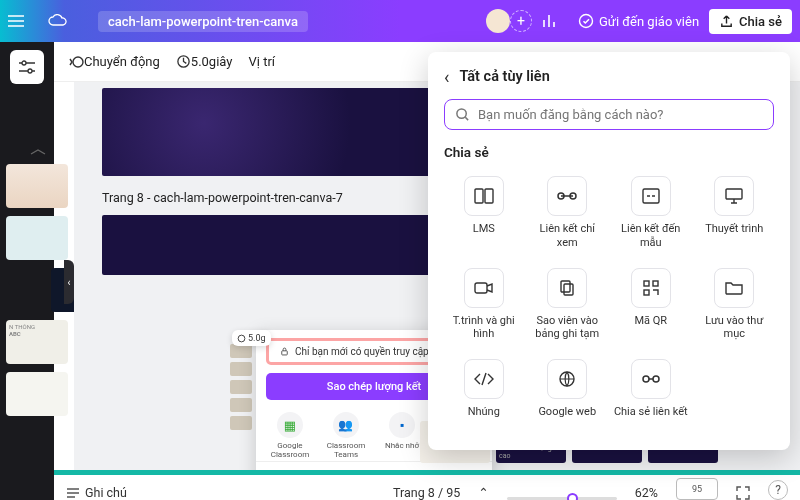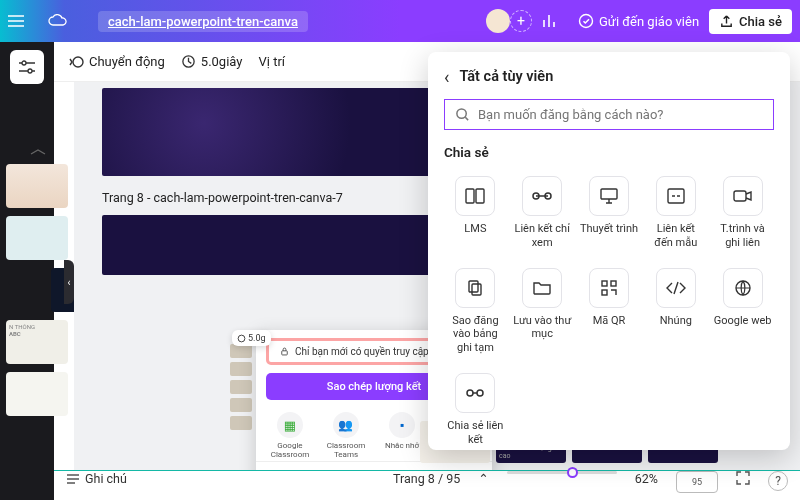--- a/index.html
+++ b/index.html
@@ -1,20 +1,20 @@
 <!DOCTYPE html>
 <html><head>
 <meta charset="utf-8">
 <style>
 * { margin: 0; padding: 0; box-sizing: border-box; font-family: -apple-system, BlinkMacSystemFont, "Segoe UI", Roboto, sans-serif; }
 body { width: 800px; height: 500px; overflow: hidden; background: #fff; position: relative; }
 
 
 .top-header { height: 42px; background: linear-gradient(90deg, #07bdd1 0%, #4a5fde 8%, #8b3dff 50%, #8b3dff 100%); display: flex; align-items: center; padding: 0 8px; color: #fff; }
-.top-header .left { display: flex; align-items: center; gap: 24px; text-decoration: underline; }
+.top-header .left { display: flex; align-items: center; gap: 24px; }
 .top-header .title-box { background: rgba(255,255,255,0.18); border-radius: 4px; padding: 3px 10px; font-size: 13px; font-weight: 500; margin-left: 6px; }
 .top-header .spacer { flex: 1; }
 .top-header .hdr-btn { display: flex; align-items: center; gap: 5px; padding: 5px 10px; border-radius: 4px; font-size: 13px; cursor: pointer; }
 .top-header .share-btn { background: #fff; color: #222; font-weight: 500; }
 .top-header .avatar { width: 24px; height: 24px; border-radius: 50%; background: #f5e6d3; display: inline-block; }
 .top-header .plus-circ { width: 22px; height: 22px; border-radius: 50%; border: 1px dashed rgba(255,255,255,0.6); display: flex; align-items: center; justify-content: center; font-size: 14px; }
 .icn { display: inline-flex; align-items: center; justify-content: center; }
 
 
 .left-rail { position: absolute; left: 0; top: 42px; bottom: 0; width: 54px; background: #1a1a1e; display: flex; flex-direction: column; align-items: center; padding-top: 4px; }
@@ -26,21 +26,21 @@
 .thumb { width: 62px; height: 44px; border-radius: 4px; background: #eadfd3; font-size: 6px; color: #666; overflow: hidden; }
 .thumb.a { background: linear-gradient(#f3e6db,#ead5c2); }
 .thumb.b { background: #dfeef0; }
 .thumb.c { background: #0f172a; margin-left: 45px; }
 .thumb.d { background: #f0efe8; }
 .thumb.e { background: #f5f5f0; }
 .collapse-handle { position: absolute; left: 64px; top: 260px; width: 10px; height: 44px; background: #2b2b30; border-radius: 0 6px 6px 0; display:flex; align-items:center; justify-content:center; color:#fff; font-size:10px; z-index:2;}
 
 
 .sub-toolbar { position: absolute; left: 54px; right: 0; top: 42px; height: 40px; background: #fff; border-bottom: 1px solid #eee; display: flex; align-items: center; gap: 16px; padding: 0 14px; font-size: 13px; color: #222; }
-.sub-toolbar .tb-item { display: flex; align-items: center; gap: 5px; cursor: pointer; }
+.sub-toolbar .tb-item { display: flex; align-items: center; cursor: pointer; }
 
 .stage { position: absolute; left: 74px; right: 0; top: 82px; bottom: 30px; background: #f0f1f3; overflow: hidden; }
 .slide-dark { margin: 6px 0 0 28px; width: 340px; height: 88px; background: #1a1140; background-image: radial-gradient(circle at 30% 40%, rgba(90,60,160,0.5), transparent 60%); border-radius: 2px; }
 .slide-label { margin: 14px 0 0 28px; font-size: 12.5px; color: #222; }
 .slide-dark2 { margin: 10px 0 0 28px; width: 340px; height: 60px; background: #1a1140; border-radius: 2px; }
 
 
 .inner-popup { position: absolute; left: 182px; top: 248px; width: 236px; background: #fff; border-radius: 8px; box-shadow: 0 4px 18px rgba(0,0,0,0.18); padding: 8px 0 4px 0; font-size: 11px; color: #333; }
 .inner-popup .hdr-pill { position:absolute; left:-24px; top:0; background:#fff; border-radius:6px; padding:3px 5px; font-size:9px; display:flex; align-items:center; gap:2px; box-shadow:0 2px 6px rgba(0,0,0,0.15);}
 .inner-popup .row { display: flex; align-items: center; padding: 5px 10px; gap: 6px; }
@@ -48,30 +48,30 @@
 .inner-popup .copy-btn { margin: 8px 10px 6px 10px; background: #8b3dff; color: #fff; text-align: center; padding: 7px; border-radius: 5px; font-size: 11px; font-weight: 500; }
 .inner-popup .share-icons { display: flex; justify-content: space-around; padding: 6px 6px 2px 6px; }
 .inner-popup .share-icons .si { display: flex; flex-direction: column; align-items: center; gap: 3px; font-size: 8px; color: #555; text-align:center; width:50px;}
 .inner-popup .si .circ { width: 26px; height: 26px; border-radius: 50%; background: #f3f3f5; display: flex; align-items: center; justify-content: center; font-size: 12px; }
 .inner-popup .list-row { border-top: 1px solid #eee; padding: 7px 12px; display: flex; align-items: center; justify-content: space-between; font-size: 10.5px; color: #333; }
 
 
 .share-panel { position: absolute; right: 10px; top: 52px; width: 362px; bottom: 50px; background: #fff; border-radius: 8px; box-shadow: 0 8px 30px rgba(0,0,0,0.2); padding: 14px 16px; z-index: 5; overflow:hidden;}
 .share-panel .panel-hdr { display: flex; align-items: center; gap: 10px; font-size: 14.5px; font-weight: 600; color: #222; margin-bottom: 12px; }
 .share-panel .back { font-size: 18px; color: #333; cursor: pointer; font-weight:400;}
-.share-panel .search { display: flex; align-items: center; border: 1.5px solid #8b3dff; border-radius: 0; padding: 7px 10px; font-size: 13px; color: #888; gap: 8px; margin-bottom: 14px; }
+.share-panel .search { display: flex; align-items: center; border: 1.5px solid #8b3dff; border-radius: 8px; padding: 7px 10px; font-size: 13px; color: #888; gap: 8px; margin-bottom: 14px; }
 .share-panel .search input { border: none; outline: none; flex: 1; font-size: 13px; color: #333; }
 .share-panel .sec-title { font-size: 13.5px; font-weight: 600; color: #222; margin-bottom: 10px; }
-.share-grid { display: grid; grid-template-columns: repeat(5, 1fr); gap: 6px 4px; }
+.share-grid { display: grid; grid-template-columns: repeat(4, 1fr); gap: 6px 4px; }
 .share-grid .cell { display: flex; flex-direction: column; align-items: center; gap: 6px; padding: 6px 2px; cursor: pointer; }
 .share-grid .cell .ib { width: 40px; height: 40px; border-radius: 8px; border: 1px solid #e3e3e8; display: flex; align-items: center; justify-content: center; color: #333; font-size: 17px; }
 .share-grid .cell .lbl { font-size: 11px; color: #333; text-align: center; line-height: 1.25; min-height: 26px; }
 
 
-.bottom-bar { position: absolute; left: 54px; right: 0; bottom: 0; height: 30px; background: #fff; border-top: 1px solid #14b8a6; display: flex; align-items: flex-start; padding: 0 12px; font-size: 12.5px; color: #333; gap: 18px; }
+.bottom-bar { position: absolute; left: 54px; right: 0; bottom: 0; height: 30px; background: #fff; border-top: 5px solid #14b8a6; display: flex; align-items: flex-end; padding: 0 12px; font-size: 12.5px; color: #333; gap: 18px; }
 .bottom-bar .spacer { flex: 1; }
 .zoom-track { width: 110px; height: 3px; background: #ddd; border-radius: 2px; position: relative; }
 .zoom-thumb { position: absolute; left: 55%; top: -4px; width: 11px; height: 11px; border-radius: 50%; background: #fff; border: 2px solid #8b3dff; }
 .tiny-strip { position:absolute; left:420px; right:12px; bottom:34px; height:48px; display:flex; gap:6px; align-items:center; }
 .tiny-strip .t { width:70px; height:42px; background:#1a1140; border-radius:3px; font-size:7px; color:#aaa; display:flex; align-items:flex-end; padding:3px;}
 .tiny-strip .t.light { background:#f5f1ea; color:#777;}
 .grid-badge { width:42px; height:22px; border:1px solid #bbb; border-radius:4px; display:flex; align-items:center; justify-content:center; font-size:9px; color:#555;}
 
 svg { display:block; }
 
@@ -241,21 +241,21 @@
   <div class="t">
       <span>Video chất lượng cao</span>
     </div>
   <div class="t"></div>
   <div class="t"></div>
 </div>
 
 <div class="share-panel">
   <div class="panel-hdr">
     <span class="back">‹</span>
-    <span>Tất cả tùy viên</span>
+    <span>Tất cả tùy liên</span>
   </div>
   <div class="search">
     <svg width="15" height="15" viewBox="0 0 16 16">
         <circle cx="7" cy="7" r="5" fill="none" stroke="#777" stroke-width="1.6"></circle>
         <path d="M11 11l3 3" stroke="#777" stroke-width="1.6"></path>
       </svg>
     <input placeholder="Bạn muốn đăng bằng cách nào?" style="">
   </div>
   <div class="sec-title">Chia sẻ</div>
   <div class="share-grid">
@@ -274,72 +274,72 @@
             <path d="M7 6H4a3 3 0 000 0h3m6 0h3a3 3 0 000 0h-3M7 6h6" stroke="#333" stroke-width="1.5" fill="none"></path>
             <circle cx="4" cy="6" r="3" fill="none" stroke="#333" stroke-width="1.5"></circle>
             <circle cx="16" cy="6" r="3" fill="none" stroke="#333" stroke-width="1.5"></circle>
           </svg>
         </div>
         <div class="lbl">Liên kết chỉ xem</div>
       </div>
     <div class="cell">
         <div class="ib">
           <svg width="20" height="18" viewBox="0 0 20 18">
+            <rect x="2" y="2" width="16" height="14" rx="1.5" fill="none" stroke="#333" stroke-width="1.4"></rect>
+            <path d="M6 9h3m2 0h3" stroke="#333" stroke-width="1.4"></path>
+          </svg>
+        </div>
+        <div class="lbl">Liên kết đến mẫu</div>
+      </div>
+    <div class="cell">
+        <div class="ib">
+          <svg width="20" height="18" viewBox="0 0 20 18">
             <rect x="2" y="2" width="16" height="10" rx="1" fill="none" stroke="#333" stroke-width="1.4"></rect>
             <path d="M10 12v4m-3 0h6" stroke="#333" stroke-width="1.4"></path>
           </svg>
         </div>
         <div class="lbl">Thuyết trình</div>
-      </div>
-    <div class="cell">
-        <div class="ib">
-          <svg width="20" height="18" viewBox="0 0 20 18">
-            <rect x="2" y="2" width="16" height="14" rx="1.5" fill="none" stroke="#333" stroke-width="1.4"></rect>
-            <path d="M6 9h3m2 0h3" stroke="#333" stroke-width="1.4"></path>
-          </svg>
-        </div>
-        <div class="lbl">Liên kết đến mẫu</div>
       </div>
 
     <div class="cell">
         <div class="ib">
           <svg width="20" height="14" viewBox="0 0 20 14">
             <rect x="1" y="2" width="12" height="10" rx="2" fill="none" stroke="#333" stroke-width="1.4"></rect>
             <path d="M13 5l5-2v8l-5-2" fill="none" stroke="#333" stroke-width="1.4"></path>
           </svg>
         </div>
-        <div class="lbl">T.trình và ghi liên</div>
+        <div class="lbl">T.trình và ghi hình</div>
       </div>
     <div class="cell">
         <div class="ib">
           <svg width="18" height="18" viewBox="0 0 18 18">
             <rect x="3" y="2" width="9" height="11" rx="1" fill="none" stroke="#333" stroke-width="1.4"></rect>
             <rect x="6" y="5" width="9" height="11" rx="1" fill="none" stroke="#333" stroke-width="1.4"></rect>
           </svg>
         </div>
-        <div class="lbl">Sao đăng vào bảng ghi tạm</div>
-      </div>
-    <div class="cell">
-        <div class="ib">
-          <svg width="20" height="16" viewBox="0 0 20 16">
-            <path d="M2 3h5l2 2h9v8a1 1 0 01-1 1H3a1 1 0 01-1-1V3z" fill="none" stroke="#333" stroke-width="1.4"></path>
-          </svg>
-        </div>
-        <div class="lbl">Lưu vào thư mục</div>
+        <div class="lbl">Sao viên vào bảng ghi tạm</div>
       </div>
     <div class="cell">
         <div class="ib">
           <svg width="18" height="18" viewBox="0 0 18 18">
             <rect x="2" y="2" width="5" height="5" fill="none" stroke="#333" stroke-width="1.4"></rect>
             <rect x="11" y="2" width="5" height="5" fill="none" stroke="#333" stroke-width="1.4"></rect>
             <rect x="2" y="11" width="5" height="5" fill="none" stroke="#333" stroke-width="1.4"></rect>
             <path d="M11 11h5v5" stroke="#333" stroke-width="1.4" fill="none"></path>
           </svg>
         </div>
         <div class="lbl">Mã QR</div>
+      </div>
+    <div class="cell">
+        <div class="ib">
+          <svg width="20" height="16" viewBox="0 0 20 16">
+            <path d="M2 3h5l2 2h9v8a1 1 0 01-1 1H3a1 1 0 01-1-1V3z" fill="none" stroke="#333" stroke-width="1.4"></path>
+          </svg>
+        </div>
+        <div class="lbl">Lưu vào thư mục</div>
       </div>
 
     <div class="cell">
         <div class="ib">
           <svg width="22" height="14" viewBox="0 0 22 14">
             <path d="M7 2L2 7l5 5m8-10l5 5-5 5M13 1l-4 12" stroke="#333" stroke-width="1.4" fill="none"></path>
           </svg>
         </div>
         <div class="lbl">Nhúng</div>
       </div>

